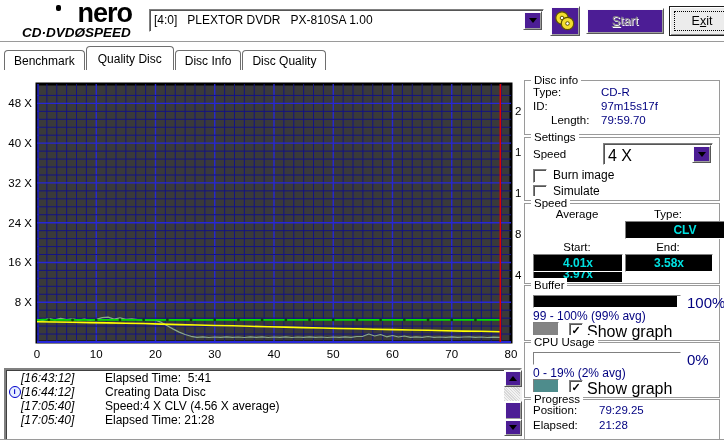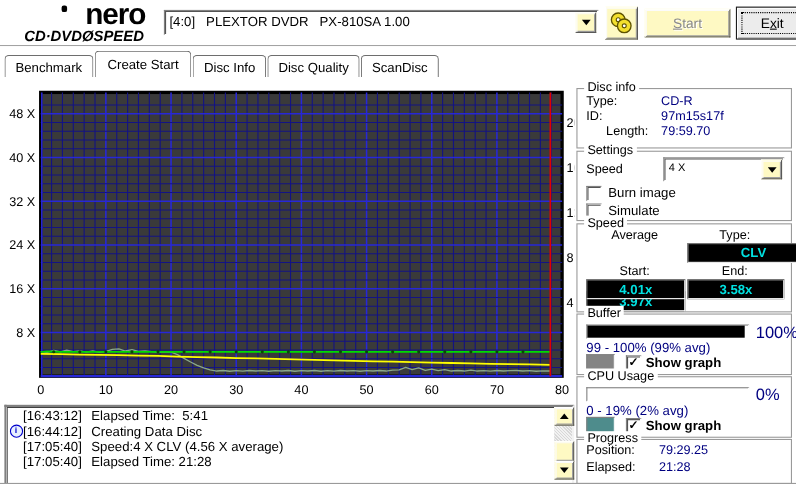--- a/index.html
+++ b/index.html
@@ -1,21 +1,21 @@
 <!DOCTYPE html>
 <html><head>
 <meta charset="utf-8">
 <style>
   html,body{margin:0;padding:0;background:#c0c0c0;}
   .window{position:relative;width:724px;height:441px;background:#ffffff;
     font-family:"Liberation Sans",sans-serif;color:#000;overflow:hidden;}
   
   .sunken{background:#fff;border:1px solid;border-color:#808080 #fff #fff #808080;
     box-shadow:inset 1px 1px 0 #555;}
-  .raised{background:#fef9c3;border:1px solid;border-color:#fff #585858 #585858 #fff;
+  .raised{background:#4c1d95;border:1px solid;border-color:#fff #585858 #585858 #fff;
     box-shadow:inset 1px 1px 0 #fbfbfb, inset -1px -1px 0 #9f9f9f;}
   .groove{border-top:1px solid #9a9a9a;border-bottom:1px solid #fff;height:0;}
   .group{position:absolute;left:524px;width:194px;border:1px solid #9a9a9a;
     box-shadow:inset 1px 1px 0 #fff,1px 1px 0 #fff;background:#fff;}
   .group-title{position:absolute;top:-8px;left:6px;background:#fff;padding:0 3px;
     font-size:11.5px;line-height:14px;}
   .lbl{position:absolute;font-size:11.5px;line-height:13px;}
   .val{position:absolute;font-size:11.5px;line-height:13px;color:#000080;}
   .lcd{position:absolute;height:16px;background:#000;border:1px solid;
     border-color:#808080 #fff #fff #808080;display:flex;align-items:center;justify-content:center;
@@ -58,33 +58,33 @@
   
   .graph{position:absolute;left:2px;top:74px;}
   
   .logbox{position:absolute;left:4px;top:368px;width:514px;height:70px;background:#fff;
     border:2px solid;border-color:#808080 #f2f2f2 #f2f2f2 #808080;box-shadow:inset 1px 1px 0 #404040;}
   .log-rows{position:absolute;left:2px;top:1px;right:18px;bottom:1px;overflow:hidden;}
   .log-row{display:flex;align-items:center;height:14px;font-size:12px;white-space:pre;}
   .log-icon-cell{width:13px;display:flex;justify-content:center;}
   .info-icon{width:10px;height:10px;border:1px solid #0000cc;border-radius:50%;
     color:#0000cc;font-size:8px;line-height:10px;text-align:center;font-weight:bold;background:#e8f0ff;}
-  .log-time{width:62px;}
+  .log-time{width:84px;font-style:italic;}
   .scrollbar{position:absolute;right:0;top:0;width:16px;height:66px;background:#e3e3e3;
     background-image:repeating-linear-gradient(45deg,#f2f2f2 0 1px,#d8d8d8 1px 2px);}
   .sb-btn{position:absolute;left:0;width:16px;height:15px;display:flex;align-items:center;justify-content:center;}
   .sb-up{top:0;} .sb-down{bottom:0;}
   .tri-up{width:0;height:0;border-left:4px solid transparent;border-right:4px solid transparent;border-bottom:5px solid #000;}
   .tri-down{width:0;height:0;border-left:4px solid transparent;border-right:4px solid transparent;border-top:5px solid #000;}
   .sb-thumb{position:absolute;left:0;width:16px;height:17px;bottom:16px;}
   
   .lcd-label{position:absolute;font-size:11.5px;width:88px;text-align:center;}
   .pct{position:absolute;font-size:15px;color:#000080;}
   .range-text{position:absolute;font-size:12px;color:#000080;}
-  .cb-label{position:absolute;font-size:12px;font-weight:bold;}
+  .cb-label{position:absolute;font-size:16px;}
   .bottom-edge{position:absolute;left:0;bottom:0;width:724px;}
 </style>
 </head>
 <body>
 
 <div class="window">
 
   <div class="toolbar">
     <div class="logo">
       <div class="logo-dot"></div>
@@ -110,24 +110,23 @@
     </div>
     <div class="tool-btn btn-default" style="left:653px;top:6px;width:64px;height:28px;">
       <div class="focus-rect"></div>
       <span><span>E</span><span class="u">x</span><span>it</span></span>
     </div>
   </div>
   <div class="groove" style="position:absolute;left:0;top:41px;width:724px;"></div>
 
   <div class="tabs">
     <div class="tab">Benchmark</div>
-    <div class="tab active">Create Start</div>
+    <div class="tab active">Quality Disc</div>
     <div class="tab">Disc Info</div>
     <div class="tab">Disc Quality</div>
-    <div class="tab">ScanDisc</div>
   </div>
 
   <div class="graph">
     <svg id="chart" width="520" height="292">
         <rect x="35" y="10" width="474" height="258" fill="#3a3a3a" stroke="#000000" stroke-width="3"></rect>
         <line x1="44.875" y1="10" x2="44.875" y2="268" stroke="#131384" stroke-width="1"></line>
         <line x1="54.75" y1="10" x2="54.75" y2="268" stroke="#131384" stroke-width="1"></line>
         <line x1="64.625" y1="10" x2="64.625" y2="268" stroke="#131384" stroke-width="1"></line>
         <line x1="74.5" y1="10" x2="74.5" y2="268" stroke="#131384" stroke-width="1"></line>
         <line x1="84.375" y1="10" x2="84.375" y2="268" stroke="#131384" stroke-width="1"></line>
@@ -293,21 +292,21 @@
     <span class="lbl" style="left:8px;top:19px;">ID:</span>
     <span class="val" style="left:76px;top:19px;">97m15s17f</span>
     <span class="lbl" style="left:8px;top:33px;padding-left:18px;">Length:</span>
     <span class="val" style="left:76px;top:33px;">79:59.70</span>
   </div>
 
   <div class="group" style="top:137px;height:62px;">
     <span class="group-title">Settings</span>
     <span class="lbl" style="left:8px;top:10px;">Speed</span>
     <div class="sunken" style="position:absolute;left:78px;top:5px;width:108px;height:20px;">
-      <span class="combo-text" style="font-size:10px;">4 X</span>
+      <span class="combo-text" style="font-size:16px;">4 X</span>
       <div class="combo-btn raised">
           <div class="arrow-down"></div>
         </div>
     </div>
     <div class="checkbox" style="left:8px;top:31px;"></div>
     <span class="lbl" style="left:28px;top:31px;font-size:12px;">Burn image</span>
     <div class="checkbox" style="left:8px;top:47px;"></div>
     <span class="lbl" style="left:28px;top:47px;font-size:12px;">Simulate</span>
   </div>
 

